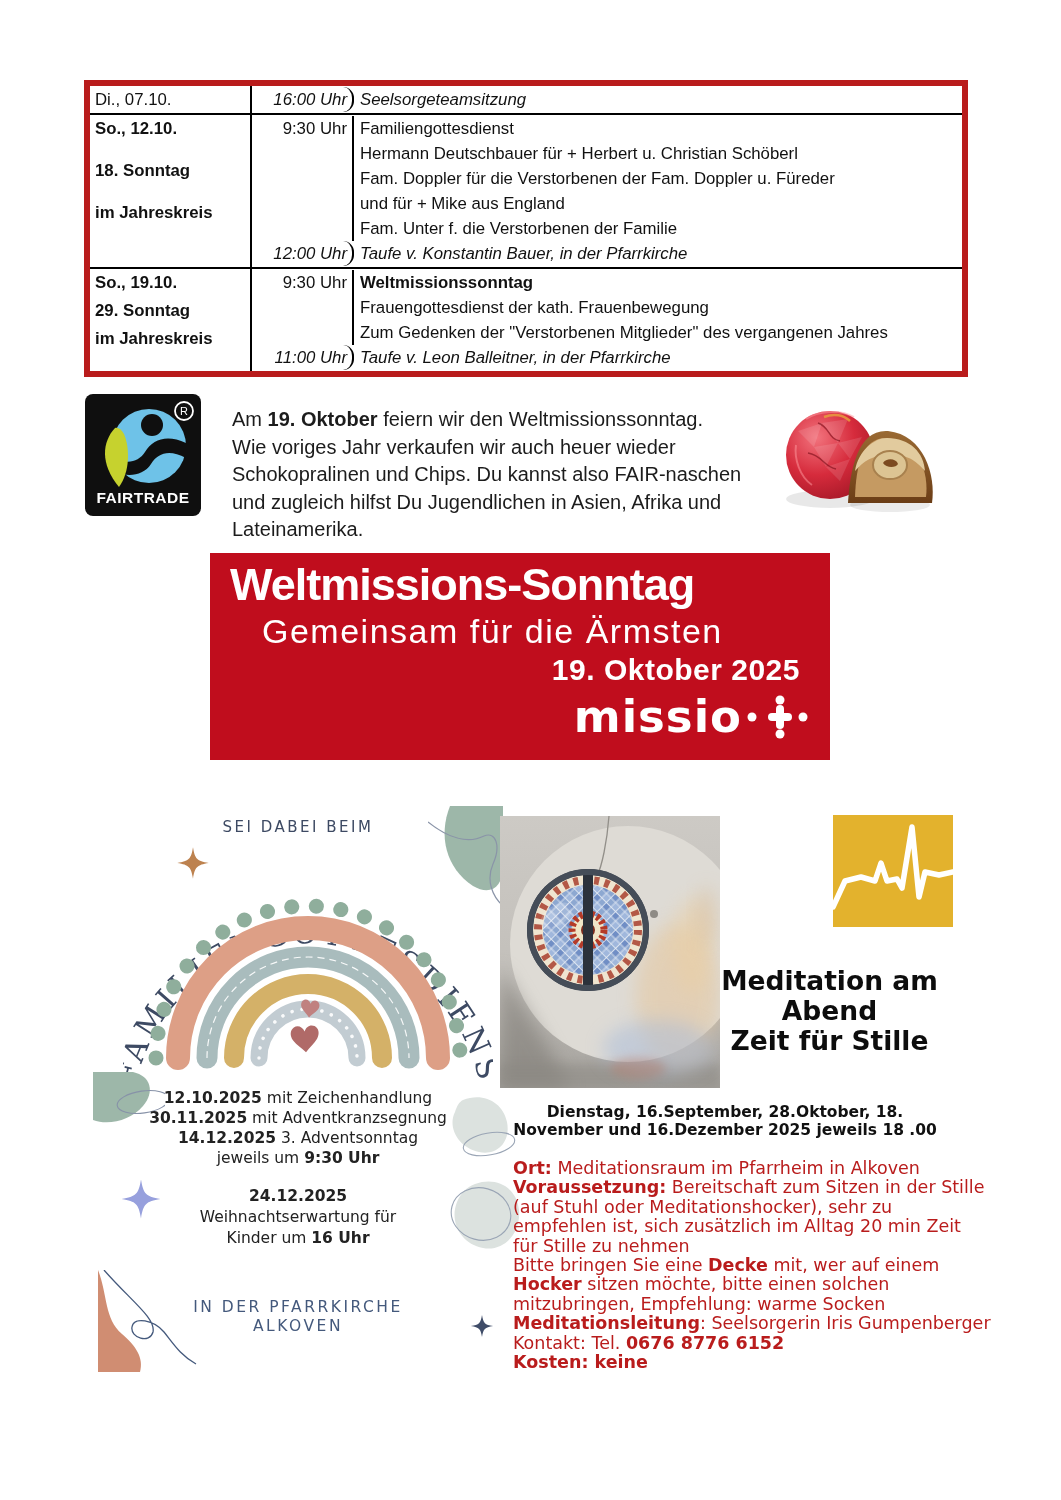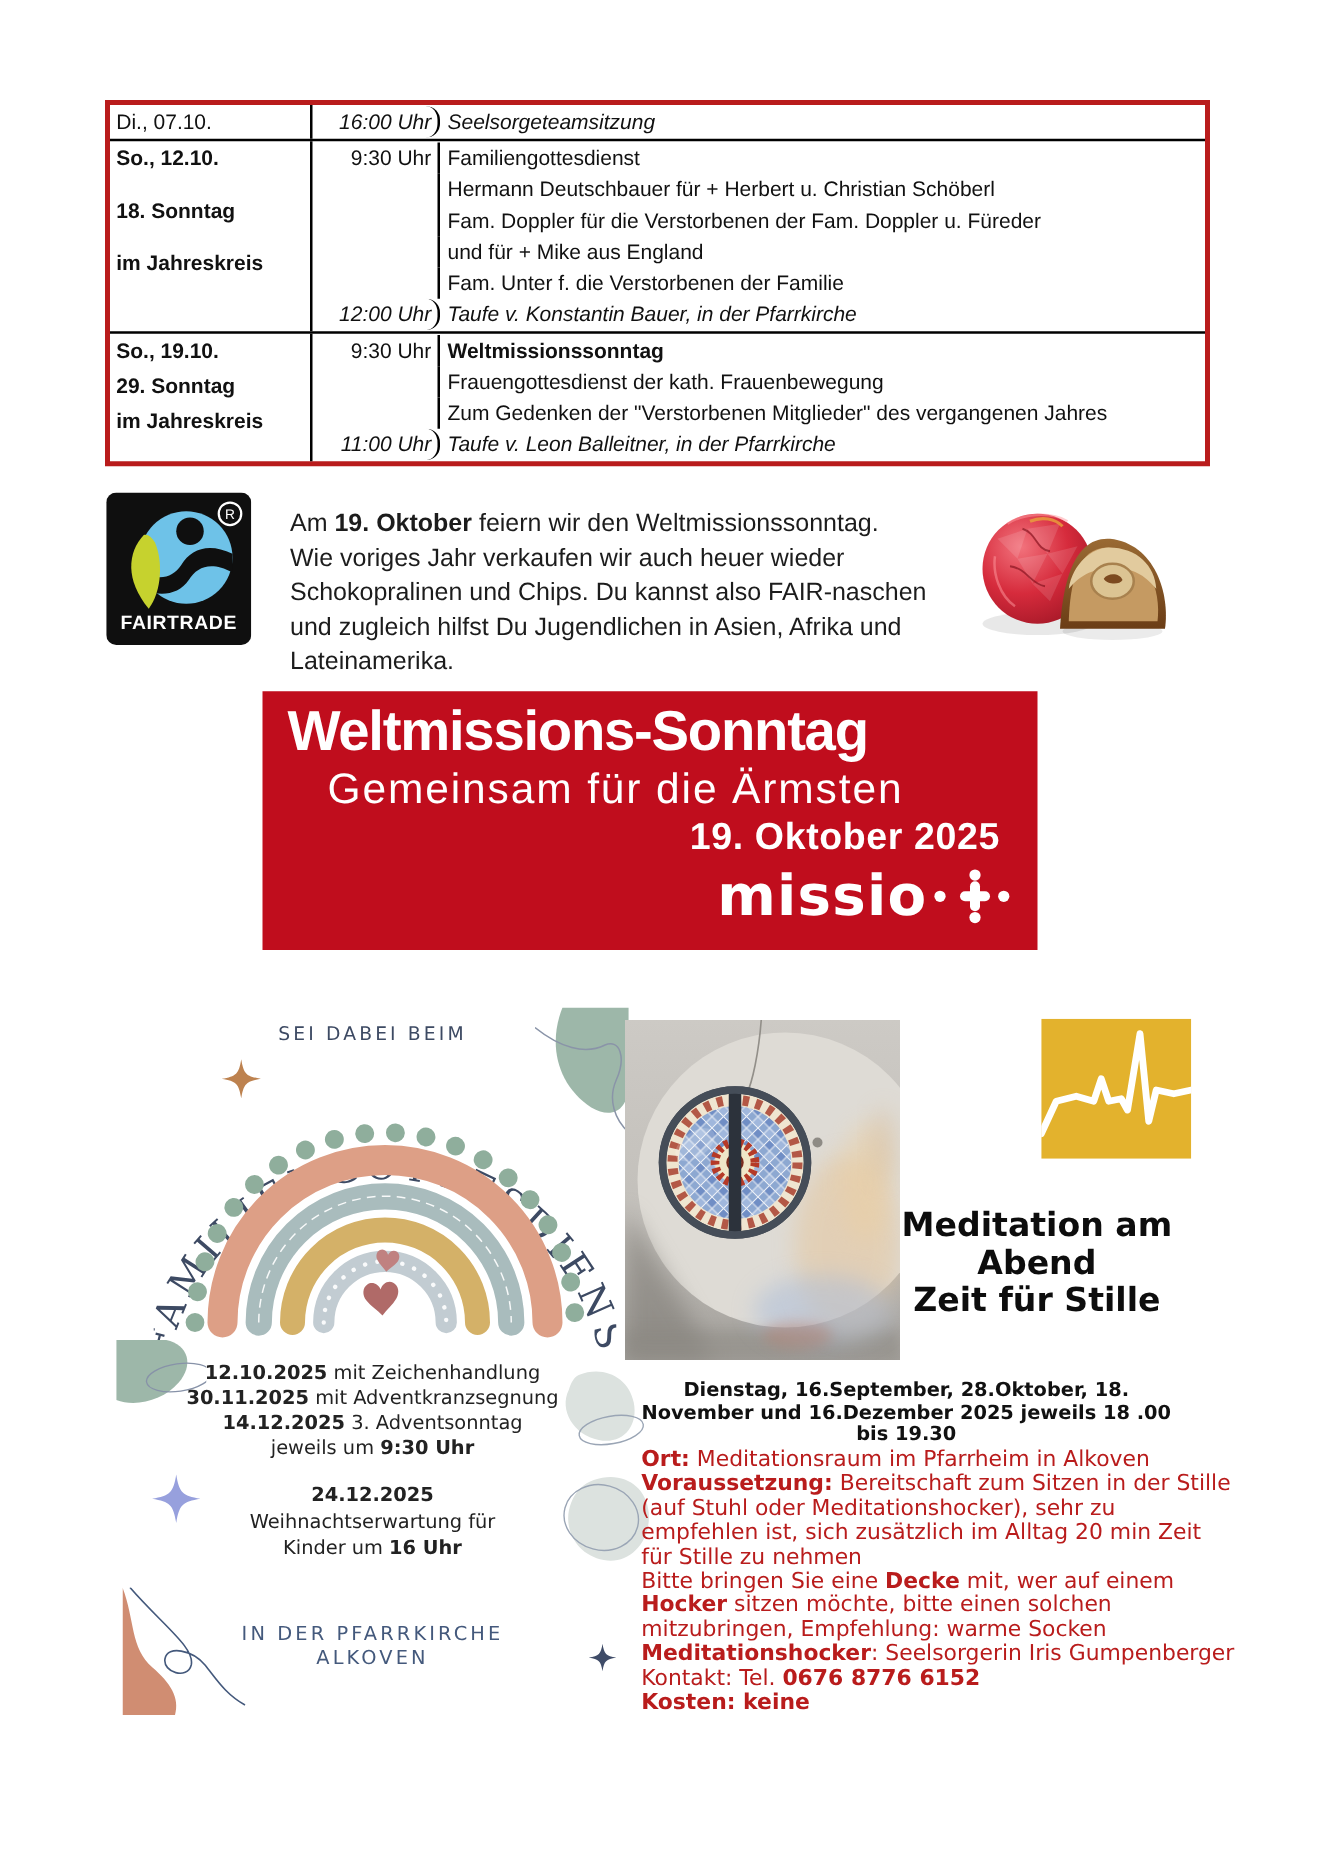--- a/index.html
+++ b/index.html
@@ -4,21 +4,21 @@
 <style>
   * { margin:0; padding:0; box-sizing:border-box; }
   html,body { background:#ffffff; }
   body { font-family:"Liberation Sans", sans-serif; color:#111; }
   .page { position:relative; width:1061px; height:1500px; background:#ffffff; overflow:hidden; }
   .abs { position:absolute; }
   .b { font-weight:bold; }
   .i { font-style:italic;border-radius:11px; }
 
   
-  .sched { left:84px; top:80px; width:884px; border:4px solid #b91c1c; font-size:16.8px; background:#fff; }
+  .sched { left:84px; top:80px; width:884px; border:6px solid #b91c1c; font-size:16.8px; background:#fff; }
   .s-row { display:flex; border-top:2px solid #000; }
   .s-row:first-child { border-top:0; }
   .s-date { width:162px; border-right:2px solid #000; padding:1px 4px 0 5px; }
   .s-date .dl { line-height:25px; white-space:nowrap; }
   .s-row.r2 .s-date .dl { margin-bottom:17px; }
   .s-row.r3 .s-date .dl { margin-bottom:3px; }
   .s-body { flex:1; padding:1px 0; }
   .s-line { display:flex; line-height:25px; }
   .s-time { width:102px; text-align:right; padding-right:5px; border-right:2px solid #000; white-space:nowrap; }
   .s-text { flex:1; padding-left:6px; white-space:nowrap; }
@@ -325,30 +325,29 @@
 
   <div class="abs med-title">
     <div>Meditation am</div>
     <div>Abend</div>
     <div>Zeit für Stille</div>
   </div>
 
   <div class="abs med-sched">
     <div>Dienstag, 16.September, 28.Oktober, 18.</div>
     <div>November und 16.Dezember 2025 jeweils 18 .00</div>
-    <div>bis 19.30</div>
   </div>
 
   <div class="abs med-body">
     <div><span class="b">Ort:</span><span> Meditationsraum im Pfarrheim in Alkoven</span></div>
     <div><span class="b">Voraussetzung:</span><span> Bereitschaft zum Sitzen in der Stille</span></div>
     <div><span>(auf Stuhl oder Meditationshocker), sehr zu</span></div>
     <div><span>empfehlen ist, sich zusätzlich im Alltag 20 min Zeit</span></div>
     <div><span>für Stille zu nehmen</span></div>
     <div><span>Bitte bringen Sie eine </span><span class="b">Decke</span><span> mit, wer auf einem</span></div>
     <div><span class="b">Hocker</span><span> sitzen möchte, bitte einen solchen</span></div>
     <div><span>mitzubringen, Empfehlung: warme Socken</span></div>
-    <div><span class="b">Meditationshocker</span><span>: Seelsorgerin Iris Gumpenberger</span></div>
+    <div><span class="b">Meditationsleitung</span><span>: Seelsorgerin Iris Gumpenberger</span></div>
     <div><span>Kontakt: Tel. </span><span class="b">0676 8776 6152</span></div>
     <div><span class="b">Kosten: keine</span></div>
   </div>
 
 </div>
 
 </body></html>

